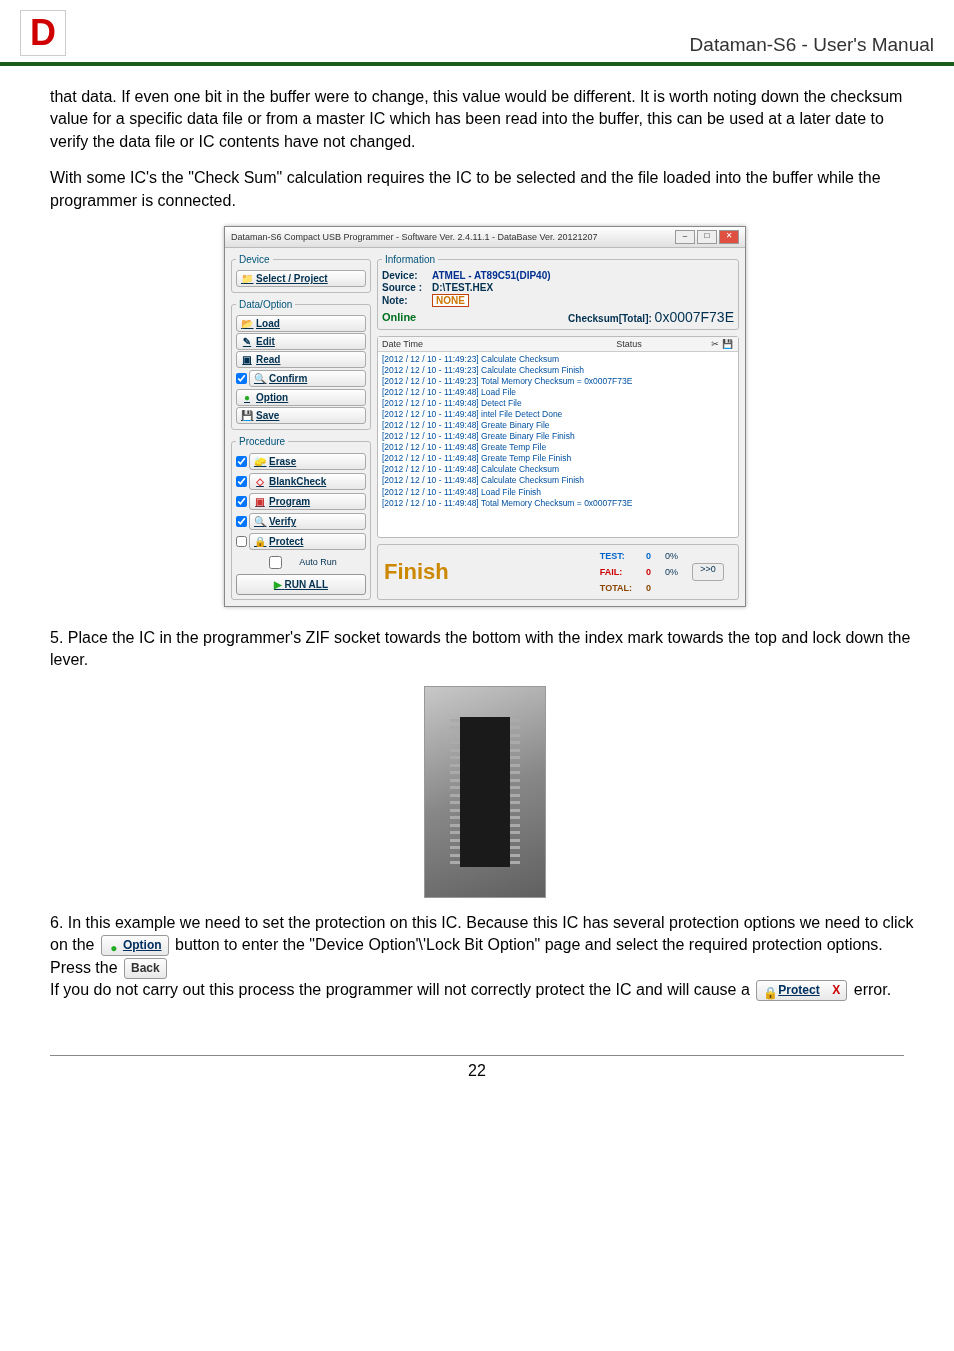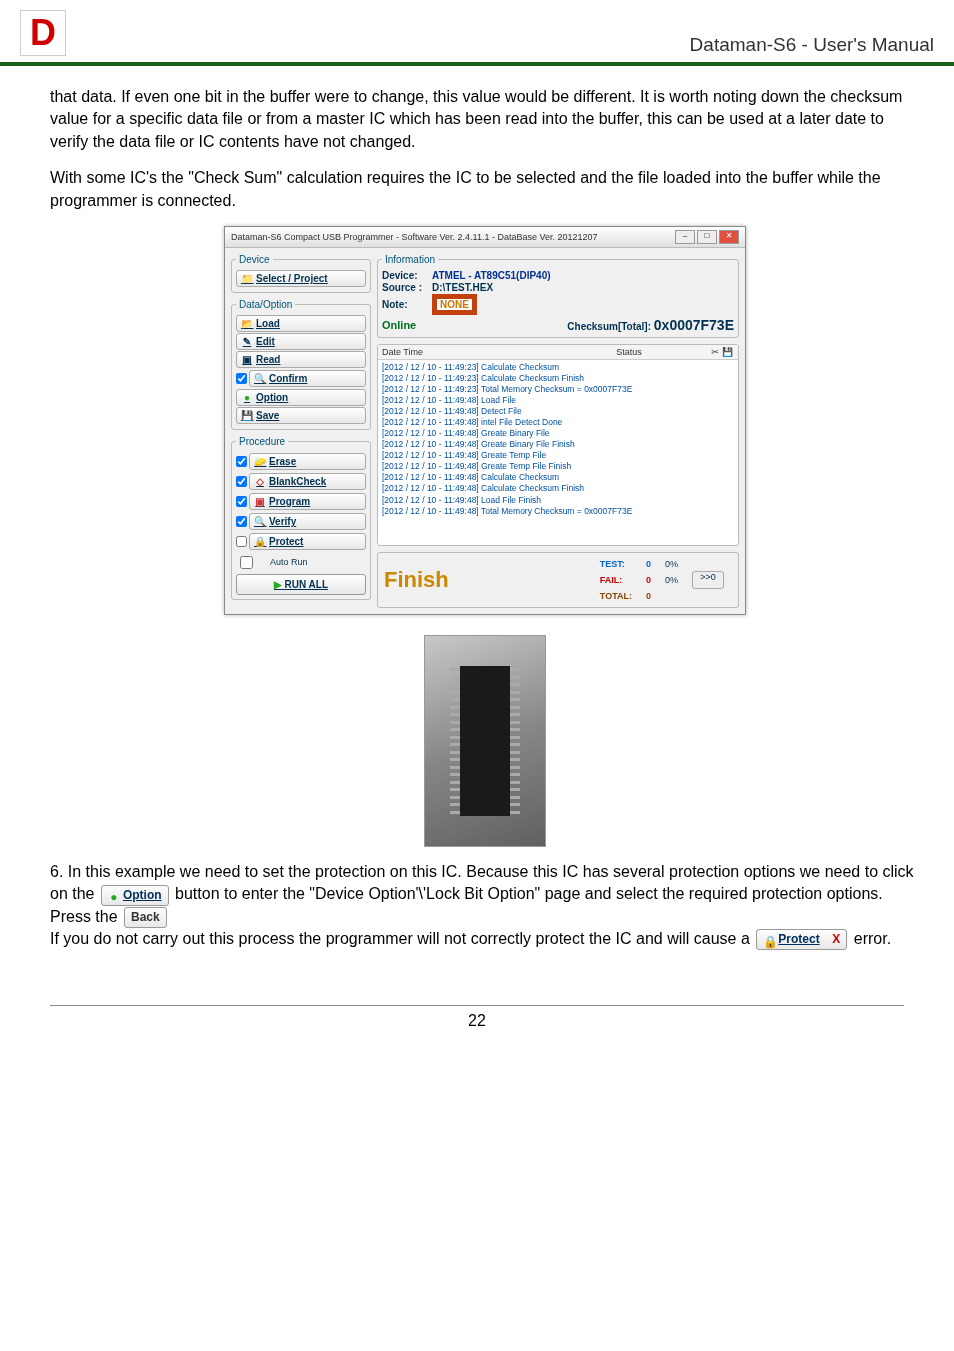--- a/index.html
+++ b/index.html
@@ -140,21 +140,21 @@
   .check-row input[type=checkbox] {
     width: 11px;
     height: 11px;
     margin: 0;
   }
   .check-row .panel-btn {
     flex: 1;
   }
   .auto-run-row {
     display: flex;
-    justify-content: flex-start;
+    justify-content: center;
     align-items: center;
     gap: 14px;
     font-size: 9px;
     color: #003050;
     margin: 2px 0;
   }
   .run-all-btn {
     background: linear-gradient(#fefefe, #e8e8e8);
     border: 1px solid #999;
     border-radius: 3px;
@@ -186,35 +186,35 @@
     color: #003050;
     font-weight: bold;
   }
   .info-value {
     color: #003050;
     font-weight: bold;
   }
   .info-value.device-val { color: #003090; }
   .info-value.note-val {
     color: #cc7700;
-    border: 5px solid #c2410c;
+    border: 1px solid #c2410c;
     padding: 0 3px;
     background: #fff;
   }
   .online-row {
     display: flex;
     justify-content: space-between;
     align-items: center;
     margin-top: 2px;
   }
   .online-label { color: #007020; font-weight: bold; font-size: 11px; }
   .checksum-label { color: #003050; font-size: 10px; font-weight: bold; }
   .checksum-value {
     color: #003050;
-    font-weight: bold;
+    font-weight: normal;
     font-size: 14px;
   }
   .log-area {
     border: 1px solid #bbb;
     border-radius: 3px;
     background: #fff;
     flex: 1;
     min-height: 200px;
     display: flex;
     flex-direction: column;
@@ -521,20 +521,21 @@
                       <td></td>
                 </tr>
               </tbody>
                 </table>
             </div>
           </div>
         </div>
       </div>
     </div>
 
+    <div class="numbered-item">5.  Place the IC in the programmer's ZIF socket towards the bottom with the index mark towards the top and lock down the lever.</div>
 
     <div class="chip-image">
       <div class="chip-box">
         <div class="chip-inner">
           <div class="chip-pins-left" id="pins-left">
               <div class="pin"></div>
               <div class="pin"></div>
               <div class="pin"></div>
               <div class="pin"></div>
               <div class="pin"></div>

